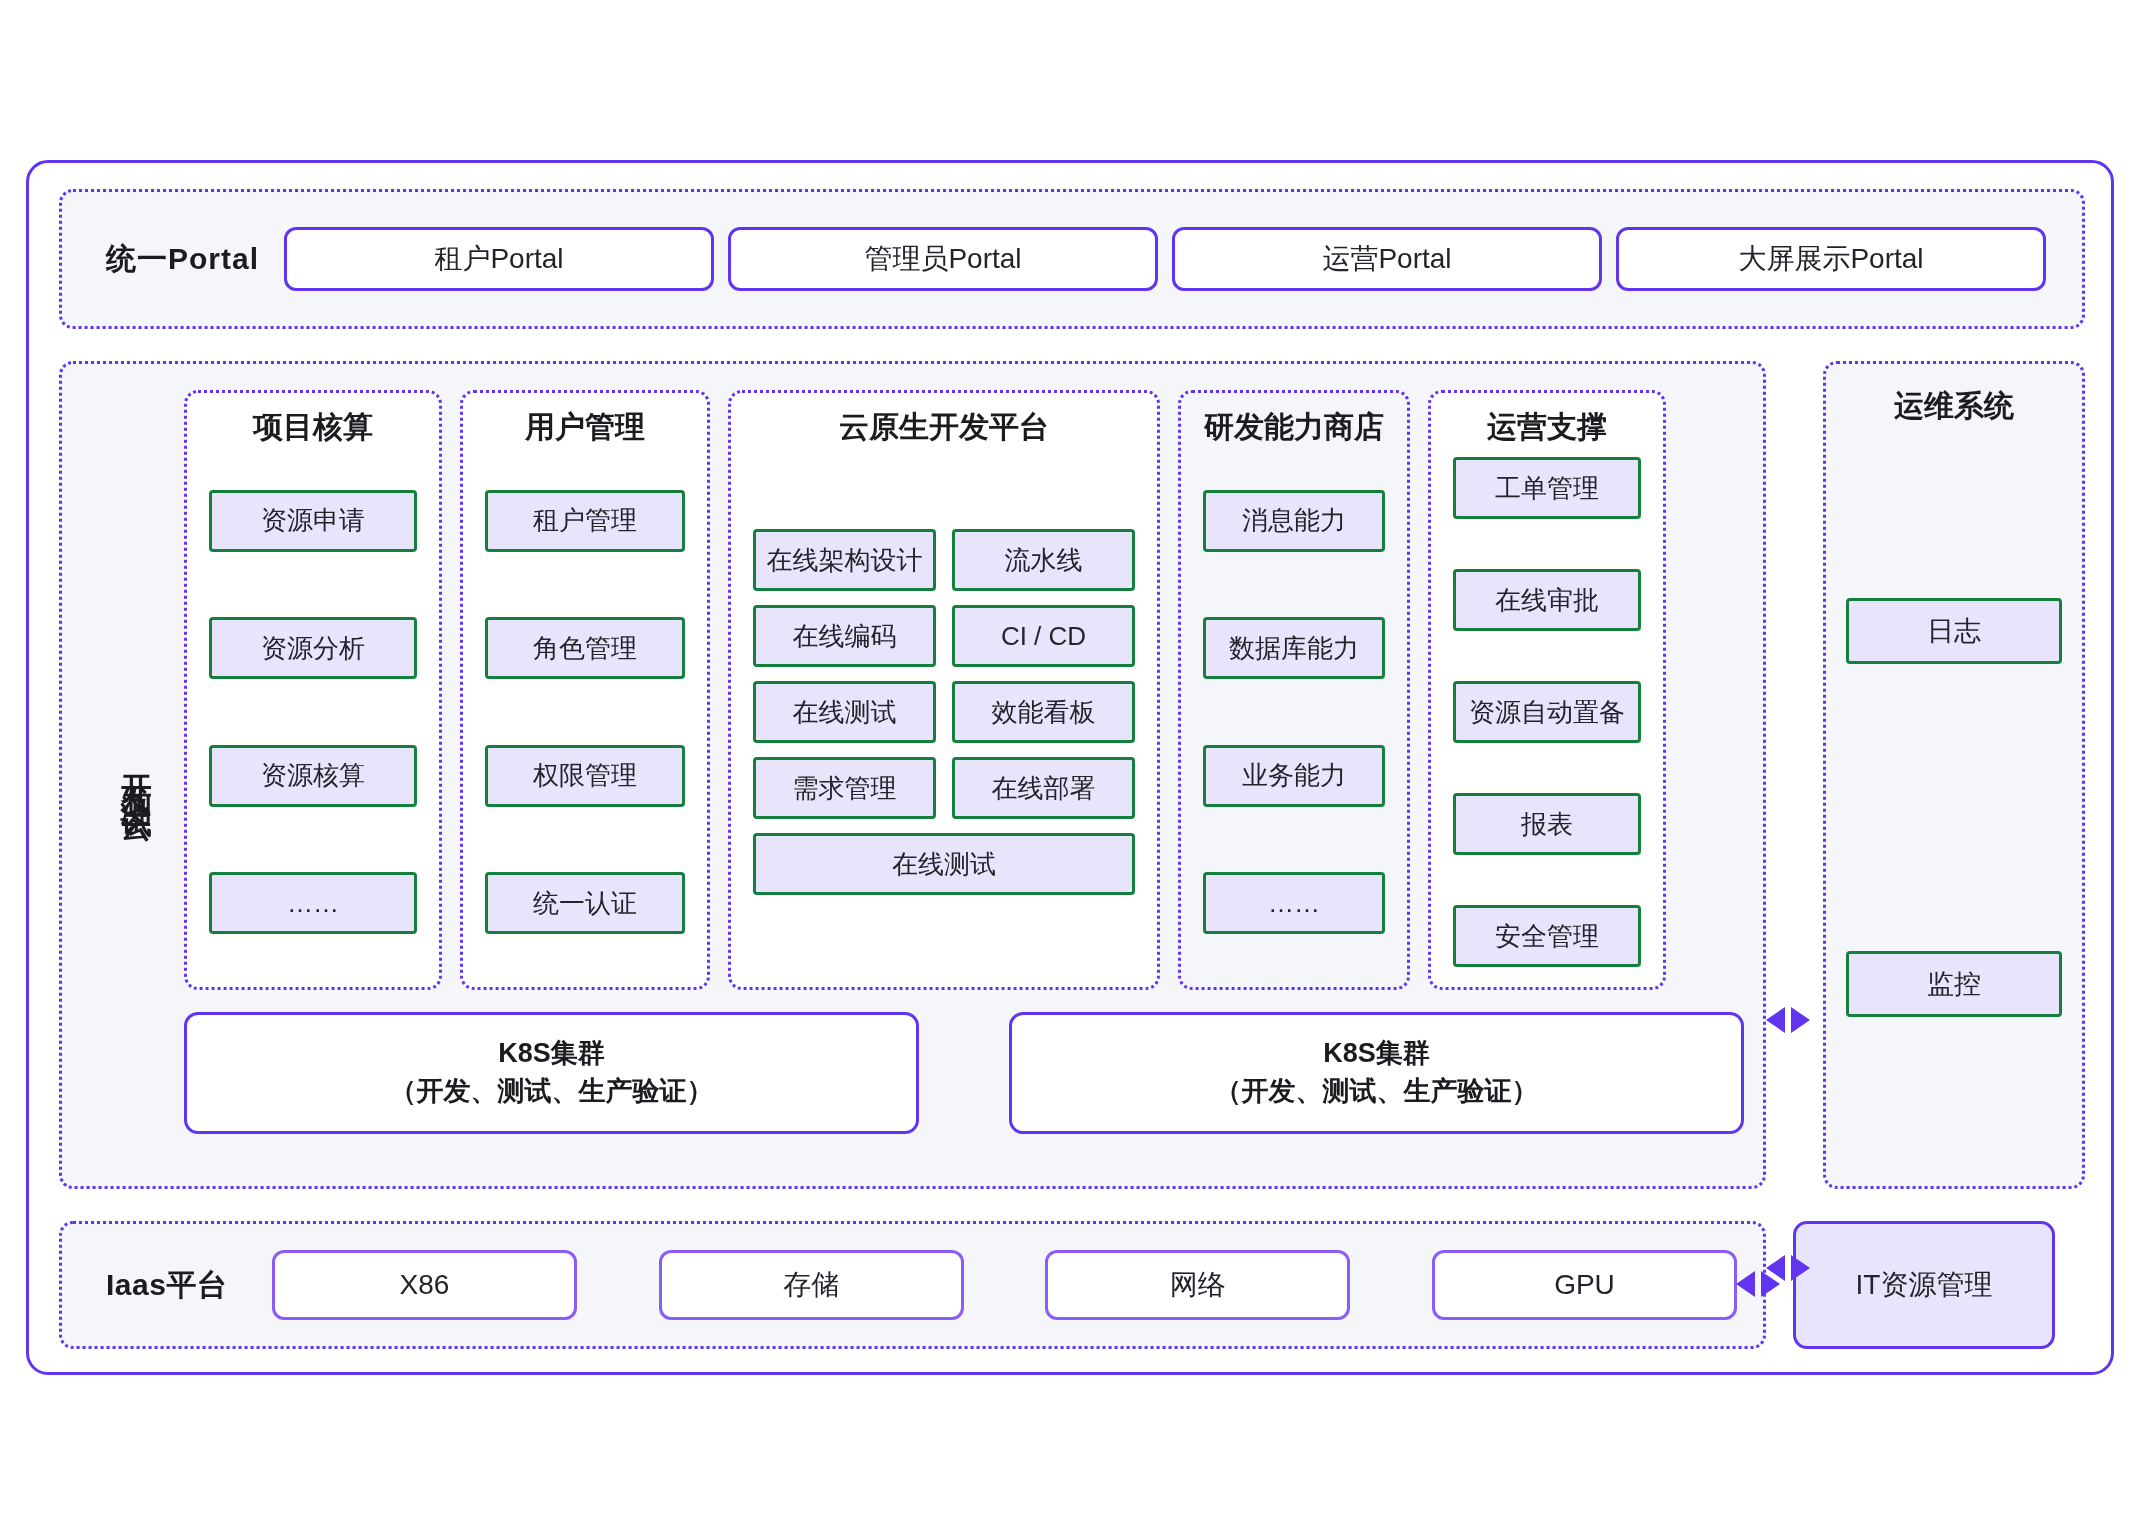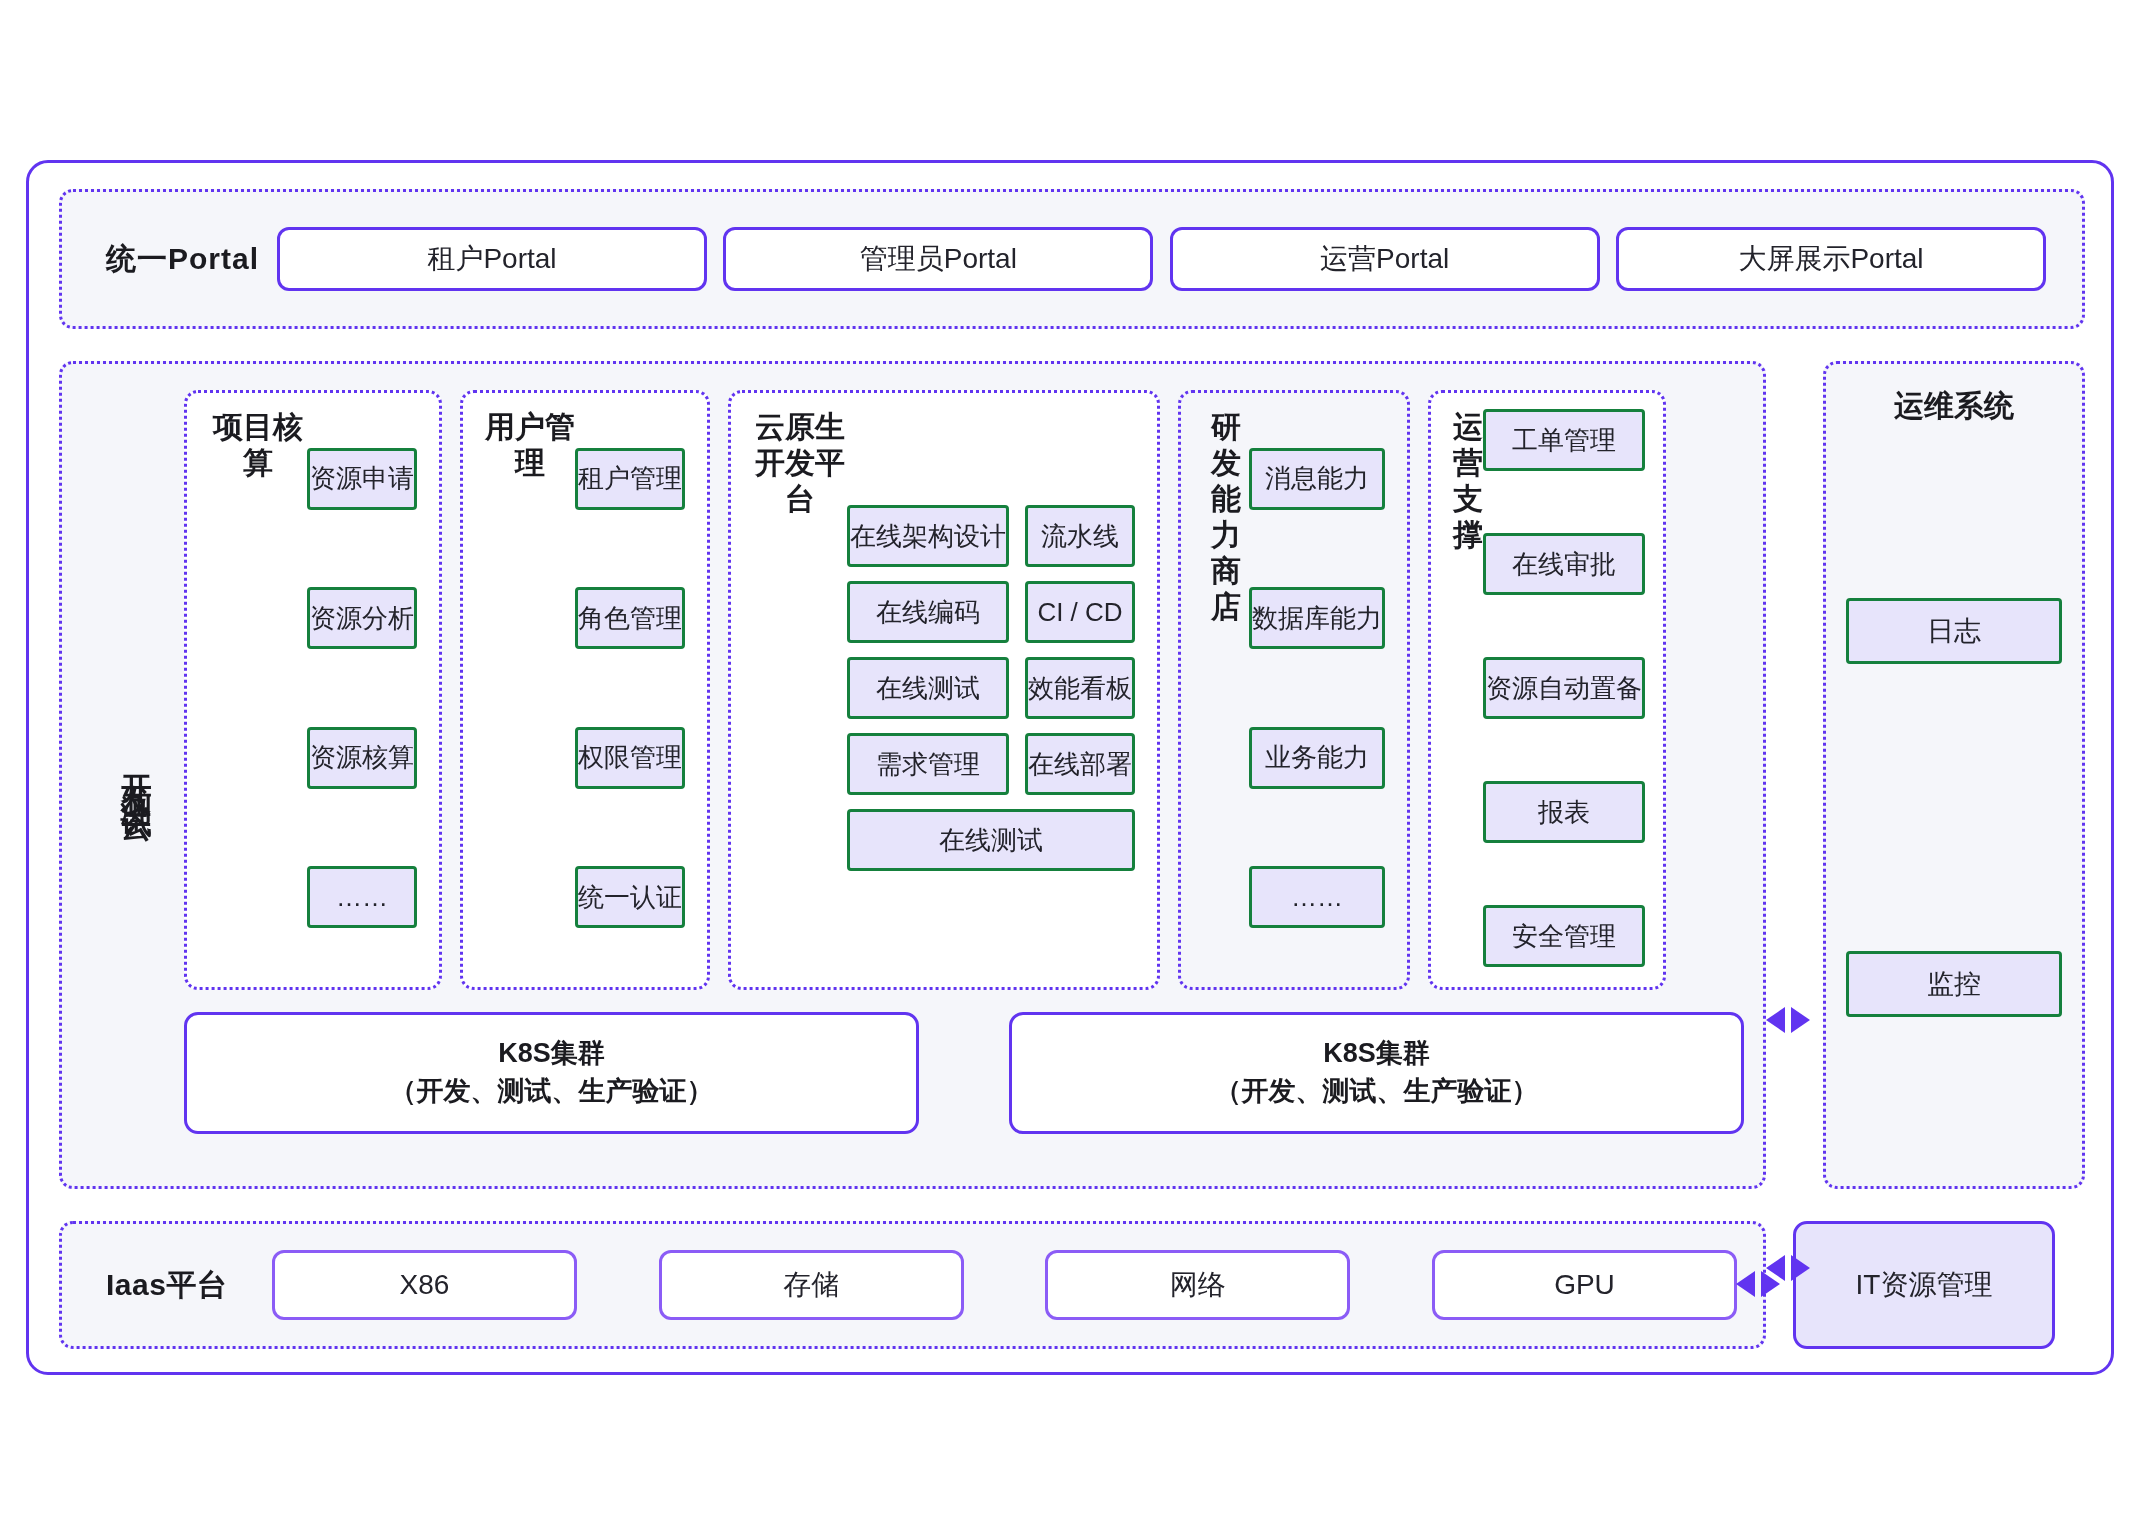--- a/index.html
+++ b/index.html
@@ -28,21 +28,21 @@
     background:#f5f6fa;
     box-sizing:border-box;
   }
 
   
   #portal-row{
     position:absolute;left:30px;top:26px;
     width:2026px;height:140px;
     display:flex;align-items:center;
     padding-left:44px;
-    gap:1px;
+    gap:8px;
   }
   #portal-label{
     font-size:30px;font-weight:bold;
     width:170px;flex:none;letter-spacing:1px;
   }
   .portal-btns{display:flex;flex:1;justify-content:space-between;padding-right:36px;}
   .portal-btn{
     width:430px;height:64px;
     border:3px solid #6134f0;border-radius:12px;
     background:#ffffff;
@@ -74,21 +74,21 @@
   #cols{
     position:absolute;left:122px;top:26px;
     width:1560px;height:600px;
     display:flex;gap:18px;
   }
   .col{
     border:3px dotted #6134f0;border-radius:14px;
     background:#ffffff;
     box-sizing:border-box;
     padding:16px 22px 20px;
-    display:flex;flex-direction:row;
+    display:flex;flex-direction:column;
   }
   .col.shaded{background:#f5f6fa;}
   .col-title{
     font-size:30px;font-weight:bold;text-align:center;
     margin-bottom:12px;line-height:1.2;
   }
   .col-body{flex:1;display:flex;flex-direction:column;justify-content:space-around;}
   .col-body.even{justify-content:space-between;}
   .chip{
     background:#e7e4fb;

